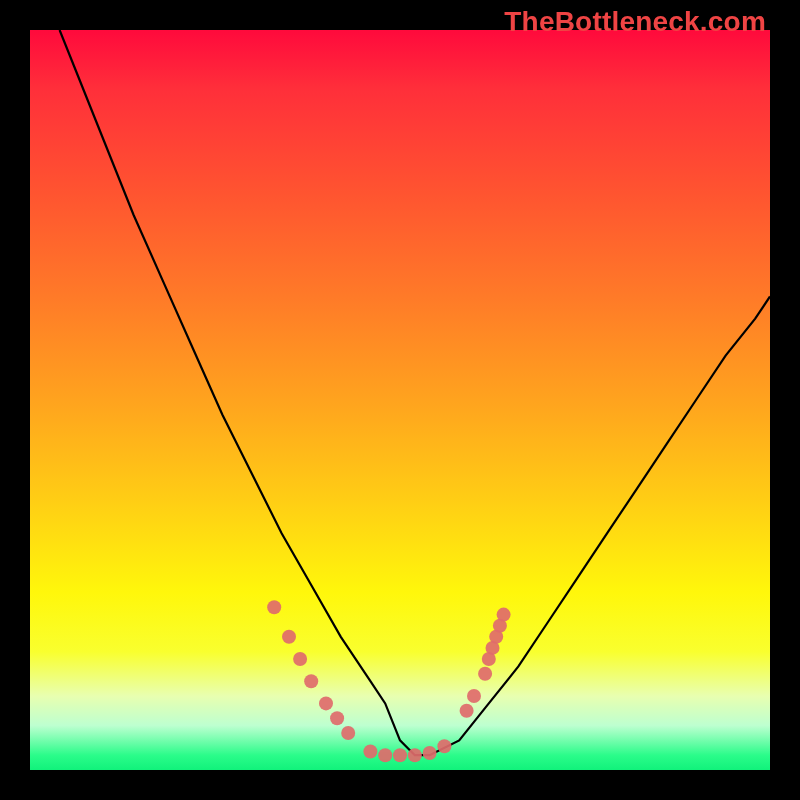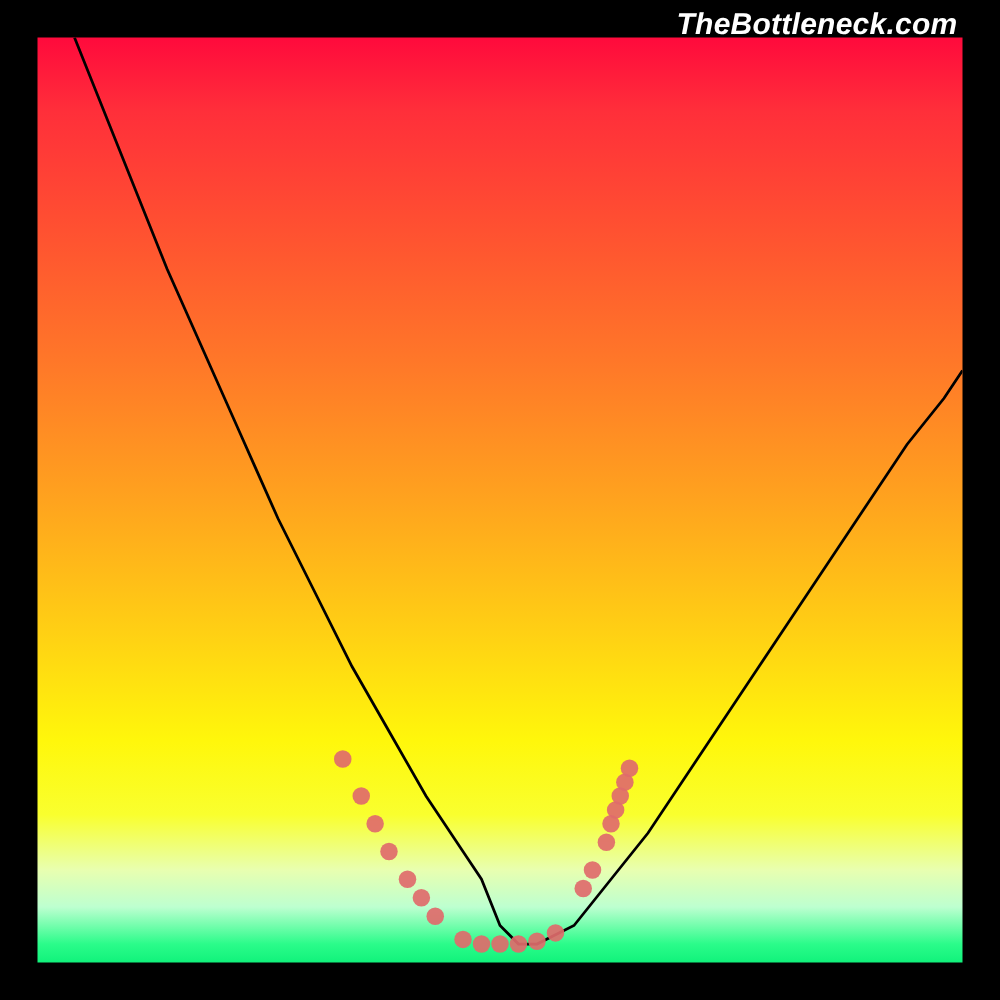--- a/index.html
+++ b/index.html
@@ -42,26 +42,25 @@
     position: absolute;
     left: 30px;
     top: 30px;
     width: 740px;
     height: 740px;
   }
   .watermark {
     position: absolute;
     top: 6px;
     right: 34px;
-    color: #ffffff;
-    font-size: 24px;
+    color: #ef4444;
+    font-size: 28px;
     font-weight: 600;
     letter-spacing: 0.2px;
     user-select: none;
-    font-style: italic;
   }
 </style>
 </head>
 <body>
 
 <div class="frame">
   <div class="plot-bg"></div>
 
   <svg class="overlay-svg" viewBox="0 0 740 740">
     <path d="M29.6 0.0 L44.4 37.0 L74.0 111.0 L103.6 185.0 L133.2 251.6 L162.8 318.2 L192.4 384.8 L222.0 444.0 L251.6 503.2 L281.2 555.0 L310.8 606.8 L340.4 651.2 L355.2 673.4 L370.0 710.4 L384.8 725.2 L399.6 725.2 L429.2 710.4 L458.8 673.4 L488.4 636.4 L518.0 592.0 L547.6 547.6 L577.2 503.2 L606.8 458.8 L636.4 414.4 L666.0 370.0 L695.6 325.6 L725.2 288.6 L740.0 266.4" fill="none" stroke="#000" stroke-width="2.2"></path>

